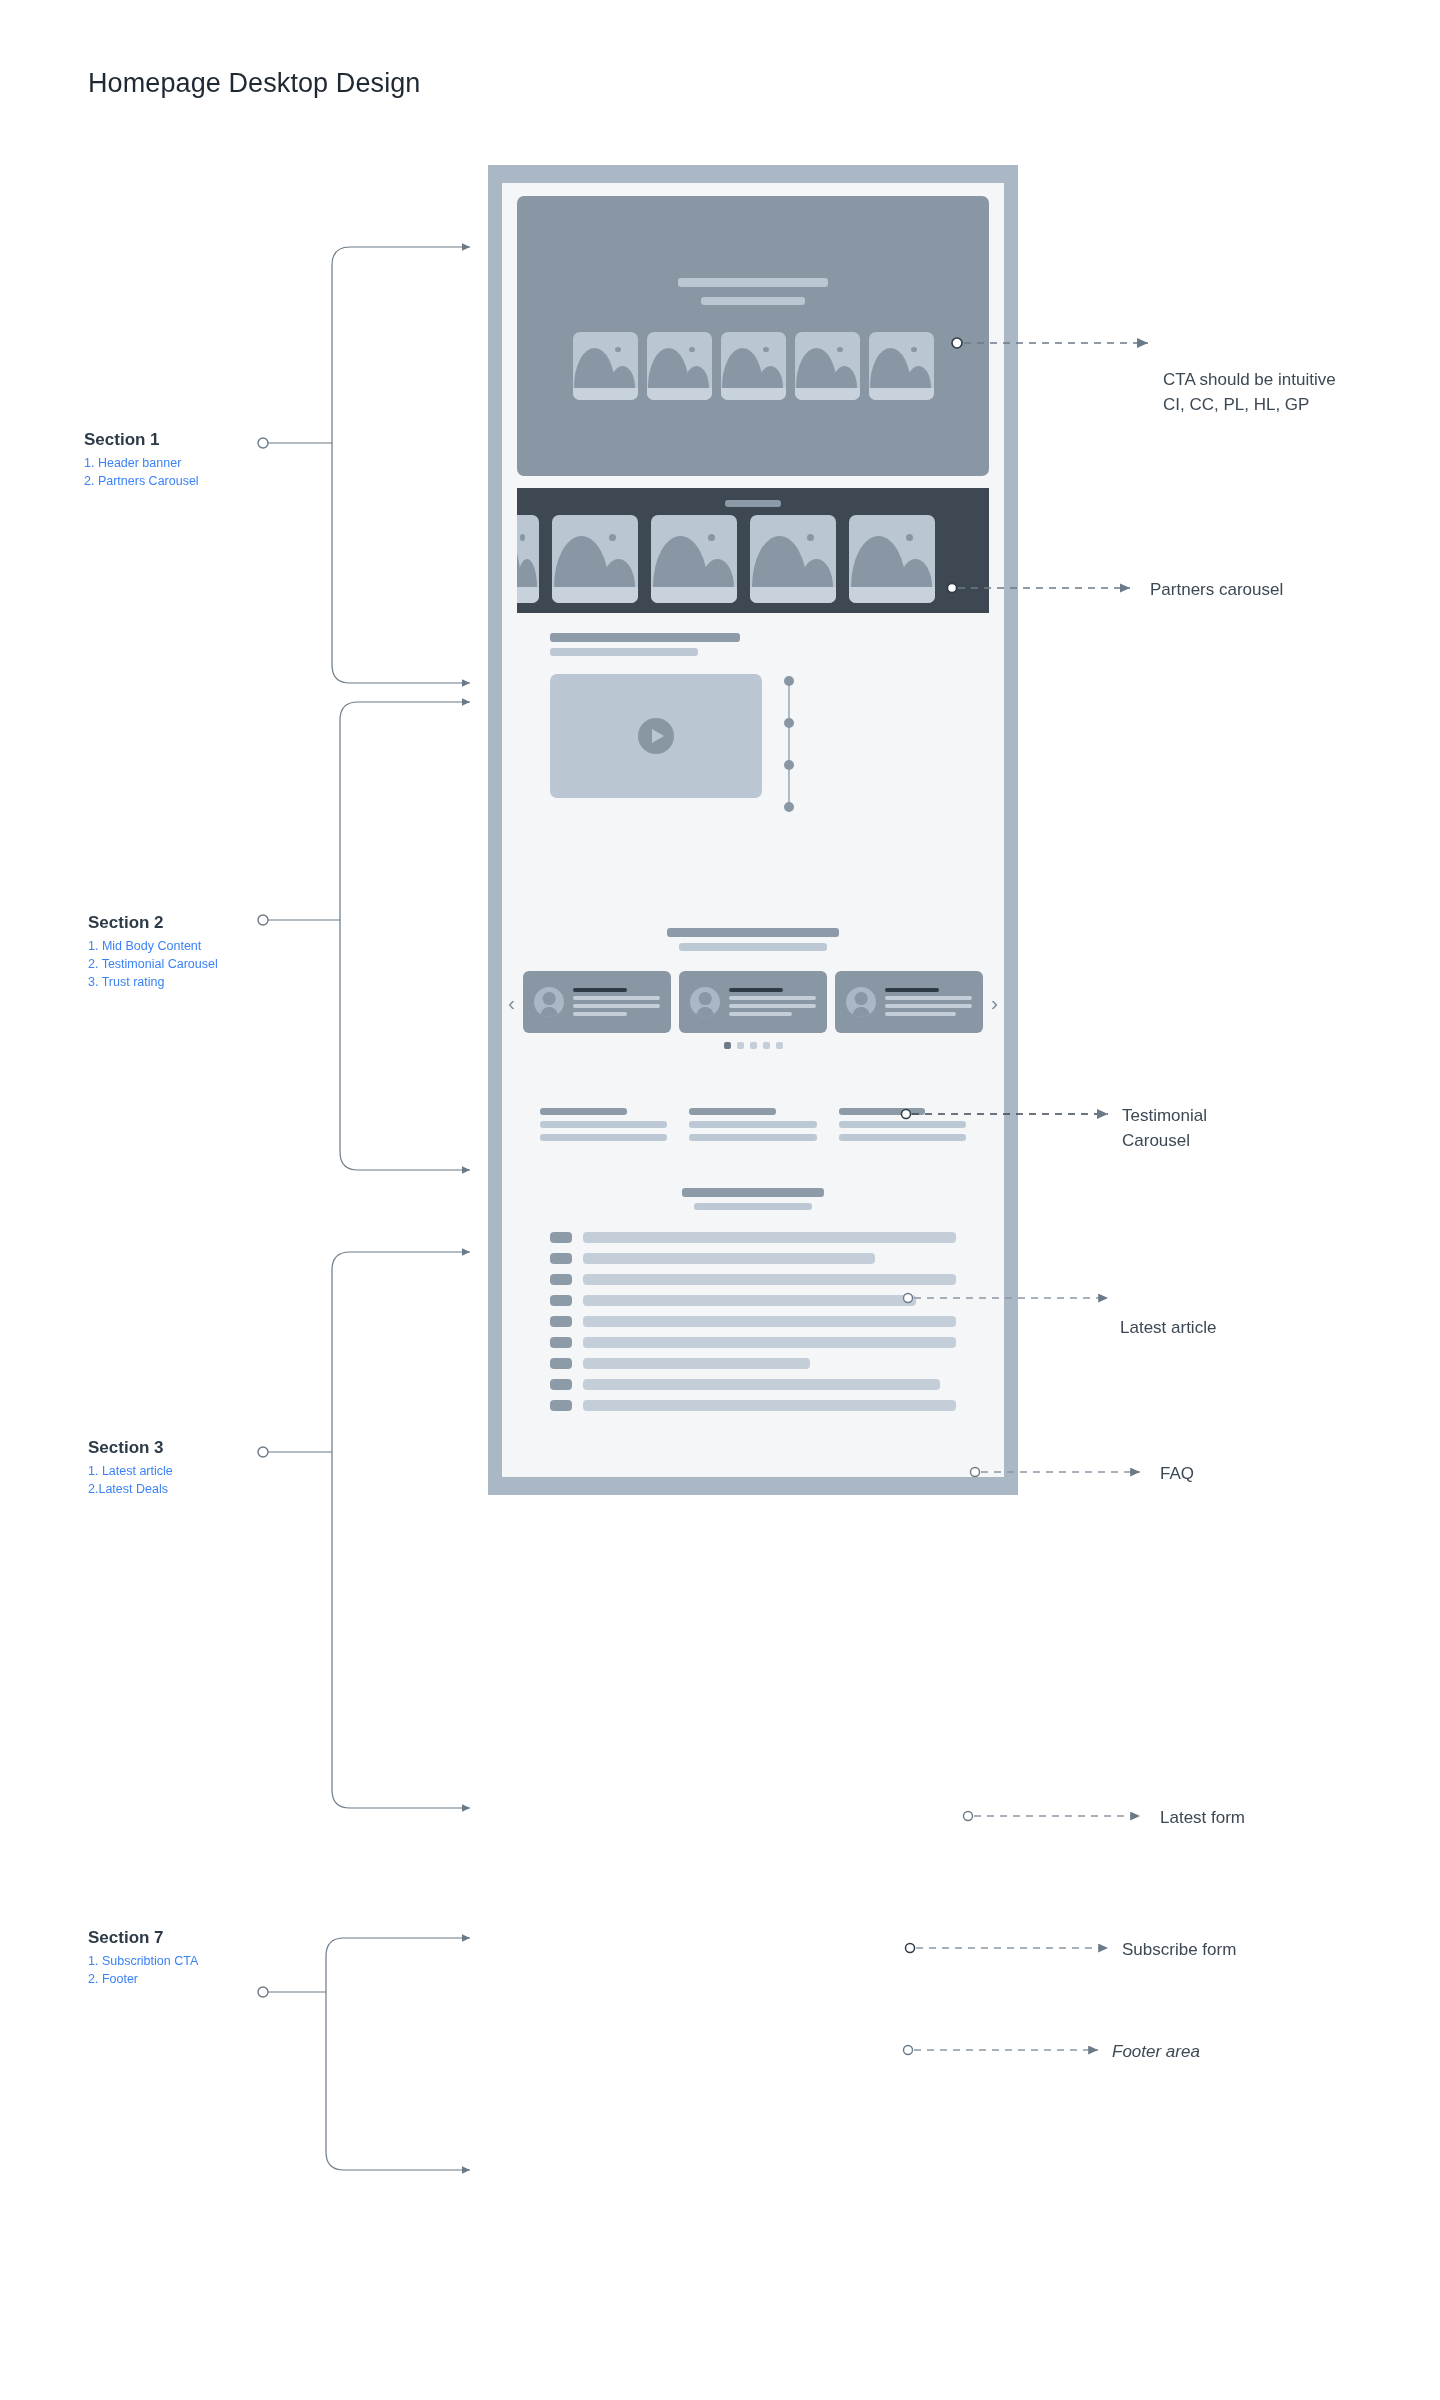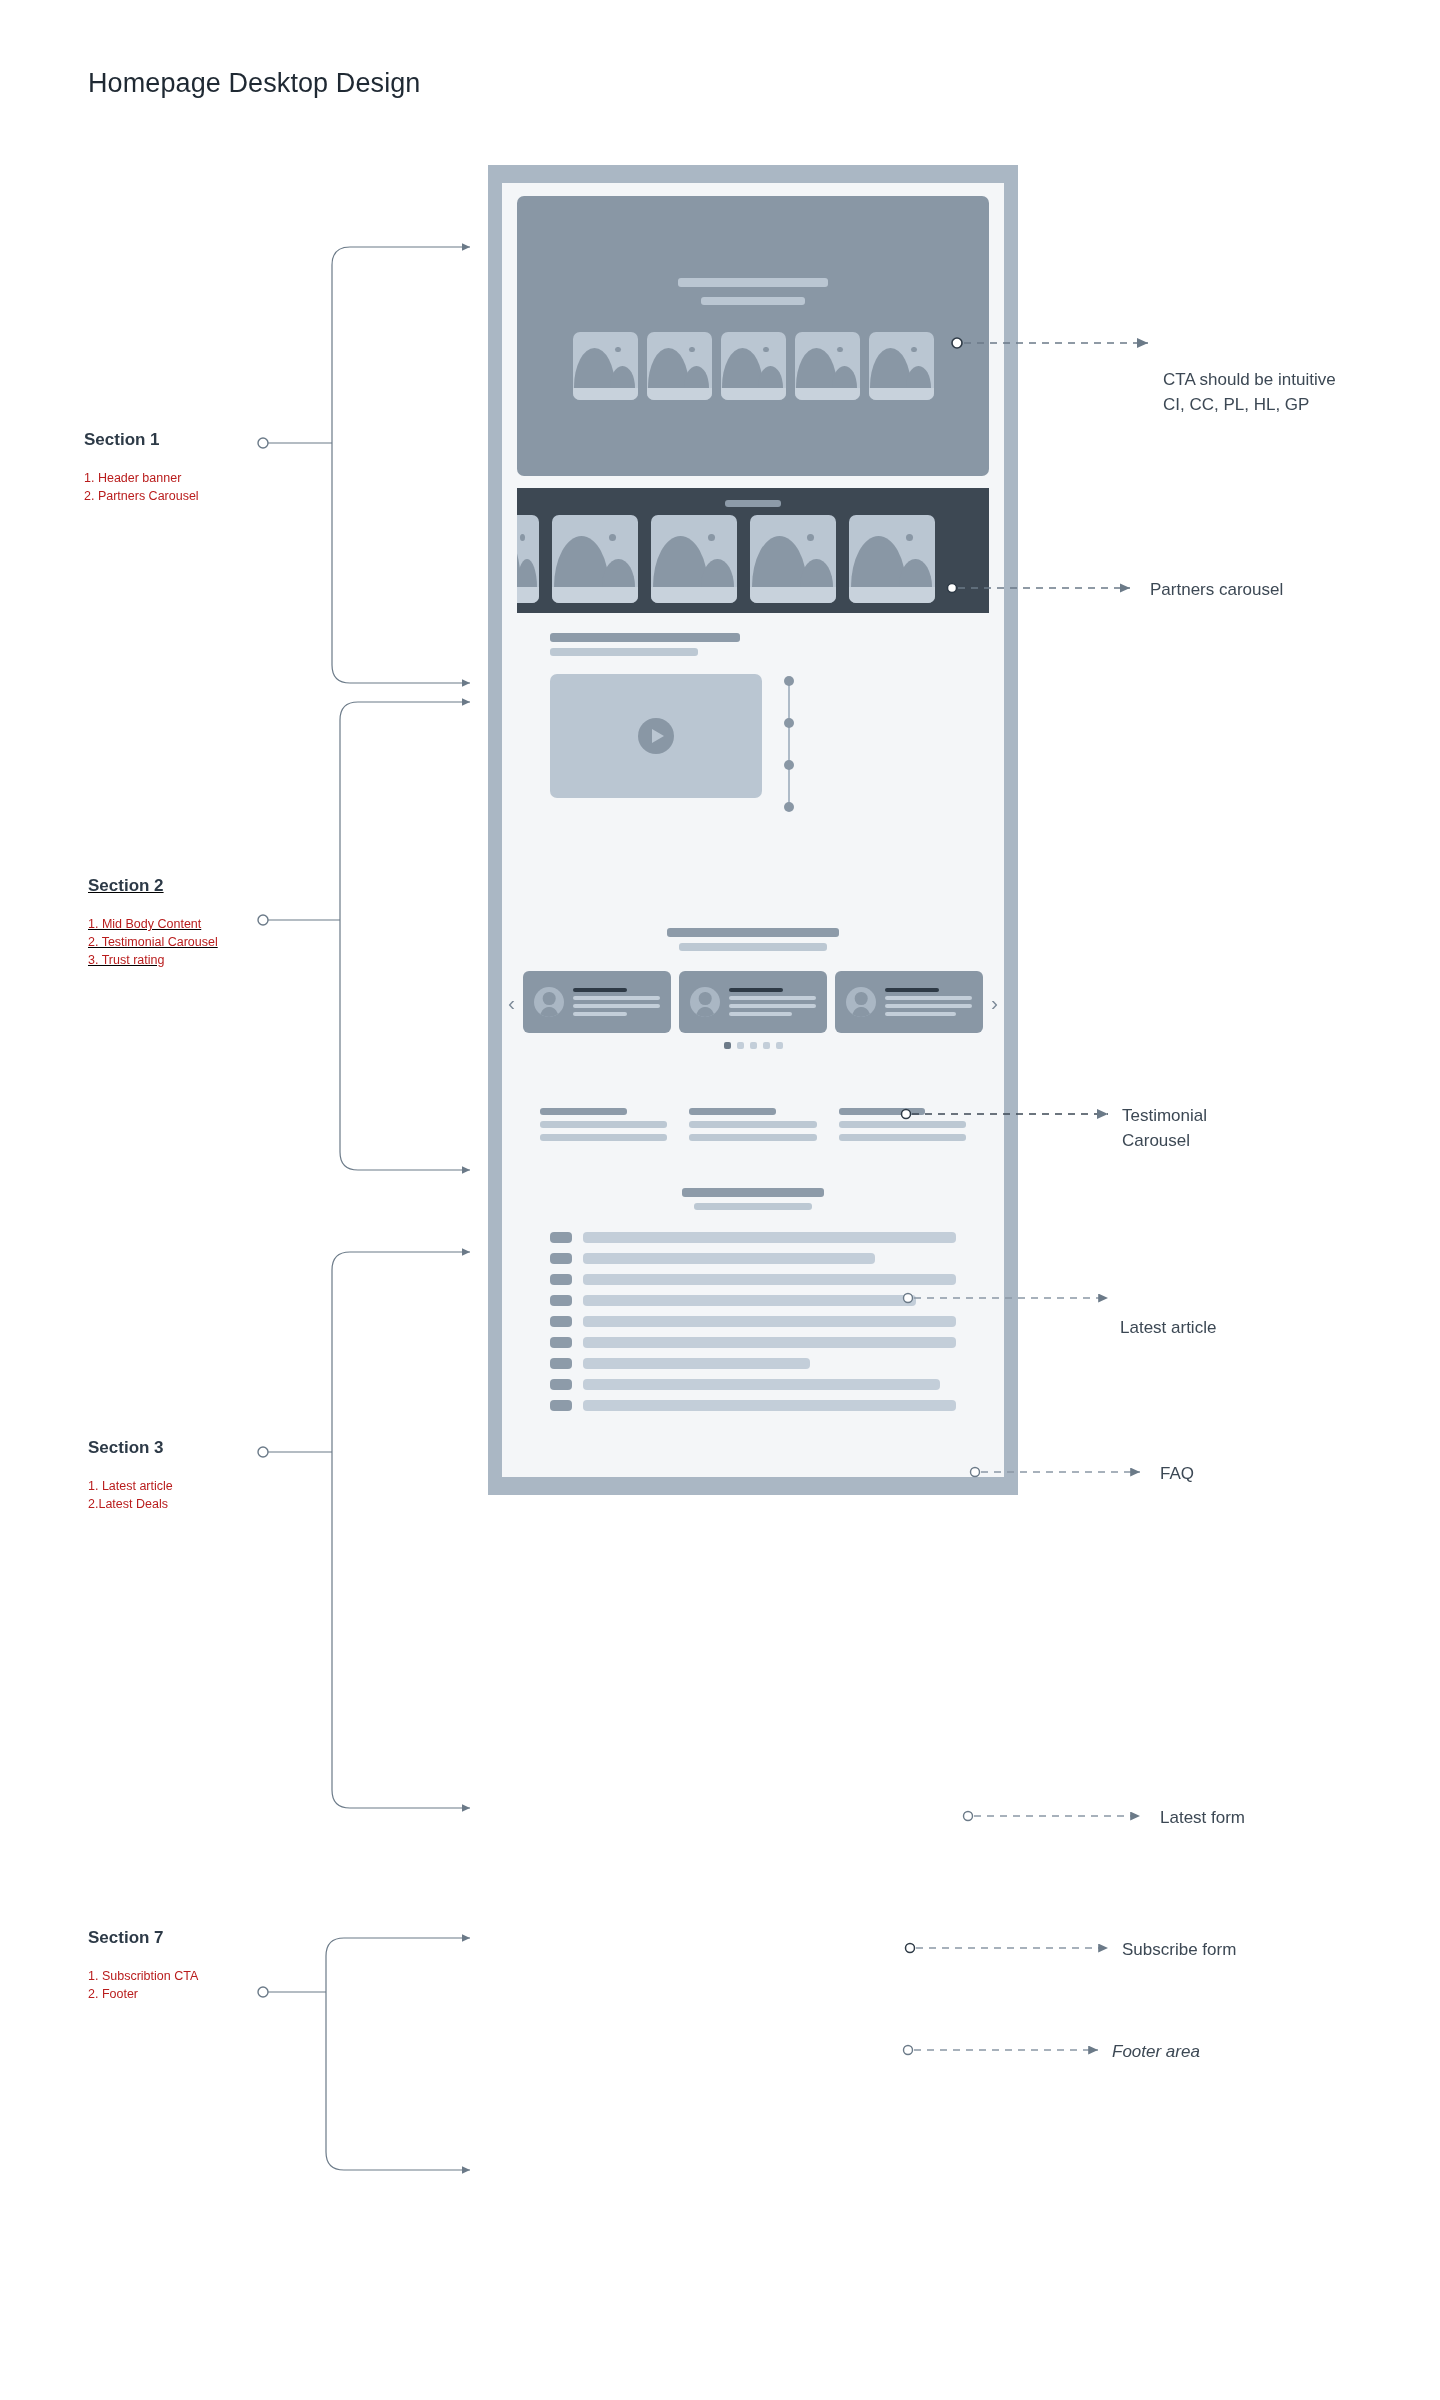--- a/index.html
+++ b/index.html
@@ -154,21 +154,21 @@
   .faq-head .l1 { width: 142px; height: 9px; background: #8d9ba9; border-radius: 3px; margin: 0 auto; }
   .faq-head .l2 { width: 118px; height: 7px; background: #bcc8d3; border-radius: 3px; margin: 6px auto 0; }
   .faq-list { margin-top: 22px; padding: 0 48px; }
   .faq-row { display: flex; align-items: center; gap: 11px; margin-bottom: 10px; }
   .faq-chip { width: 22px; height: 11px; border-radius: 4px; background: #8d9ba9; flex: none; }
   .faq-bar { height: 11px; border-radius: 4px; background: #c3ced9; }
 
   
   .sec-label { position: absolute; }
   .sec-label .t { font-size: 17px; font-weight: bold; color: #2d3a47; }
-  .sec-label .s { font-size: 12.5px; color: #b91c1c; margin-top: 20px; line-height: 1.42; }
+  .sec-label .s { font-size: 12.5px; color: #3b82f6; margin-top: 5px; line-height: 1.42; }
 
   svg.overlay { position: absolute; left: 0; top: 0; width: 1440px; height: 2400px; pointer-events: none; }
 
   
   .note { position: absolute; font-size: 17px; color: #3c4854; line-height: 1.45; }
 </style>
 </head>
 <body>
 
 <div id="root">
@@ -413,21 +413,21 @@
   </div>
 
   <div class="sec-label" style="left:84px; top:430px;">
     <div class="t">Section 1</div>
     <div class="s">
       <div>1. Header banner</div>
       <div>2. Partners Carousel</div>
     </div>
   </div>
 
-  <div class="sec-label" style="left:88px; top:876px;text-decoration:underline;">
+  <div class="sec-label" style="left:88px; top:913px;">
     <div class="t">Section 2</div>
     <div class="s">
       <div>1. Mid Body Content</div>
       <div>2. Testimonial Carousel</div>
       <div>3. Trust rating</div>
     </div>
   </div>
 
   <div class="sec-label" style="left:88px; top:1438px;">
     <div class="t">Section 3</div>

